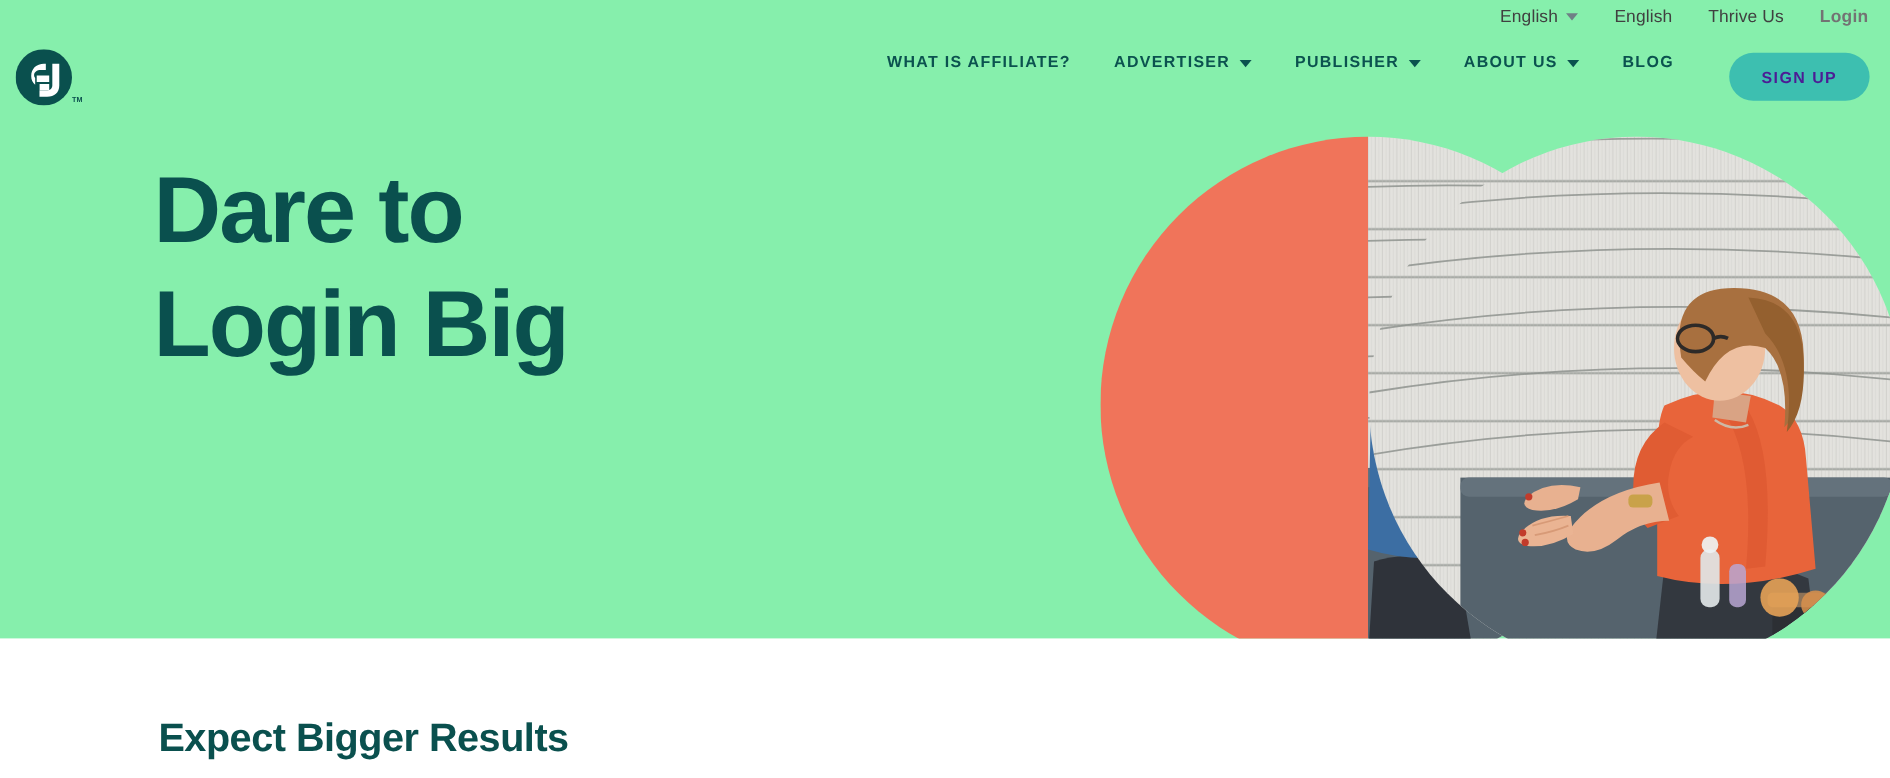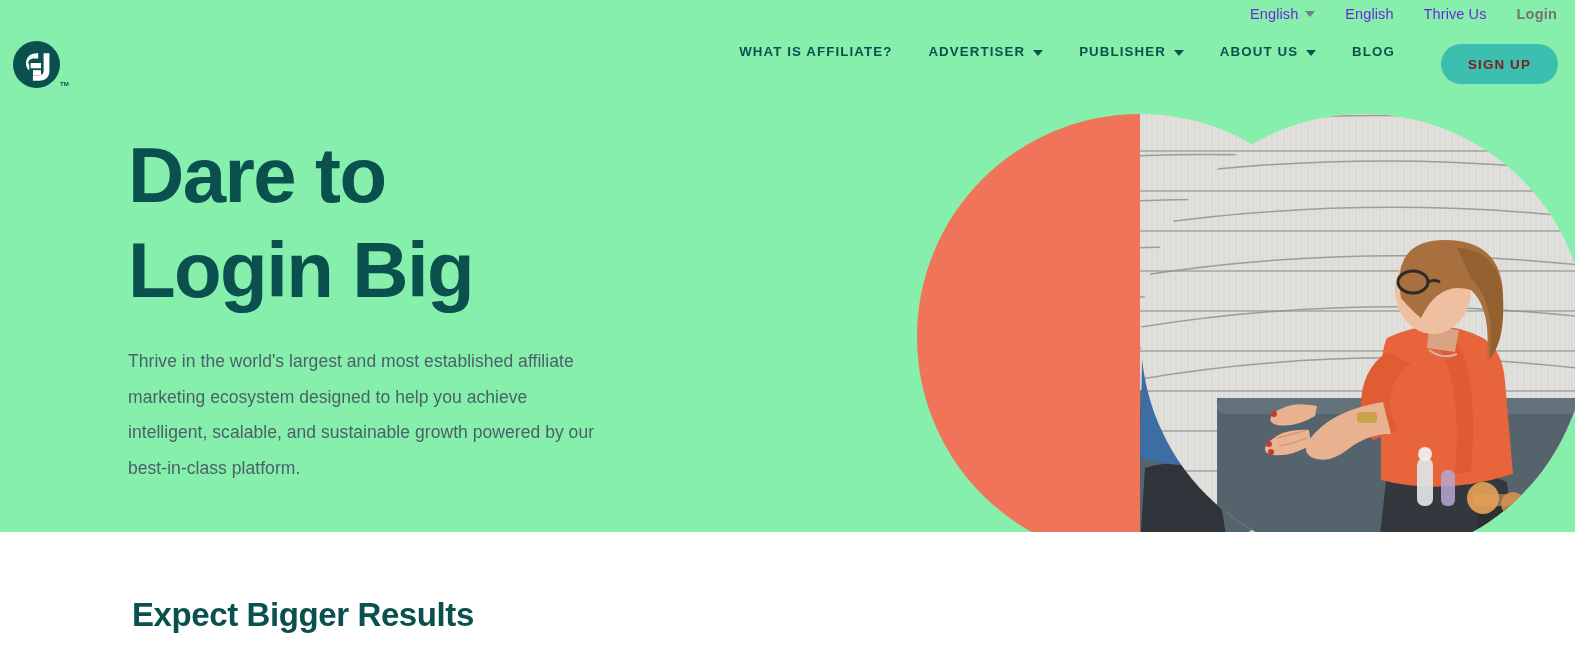--- a/index.html
+++ b/index.html
@@ -24,21 +24,21 @@
   .utility-bar {
     position: absolute; top: 0; left: 0;
     width: 1575px; height: 28px;
     display: flex; align-items: center; justify-content: flex-end;
     gap: 30px;
     padding-right: 18px;
     z-index: 40;
   }
   .util-link {
     font-size: 14.5px;
-    color: #6d28d9;
+    color: #404040;
     text-decoration: none;
     letter-spacing: .1px;
     white-space: nowrap;
     line-height: 1;
     text-align: center;
   }
   .util-lang { display: inline-flex; align-items: center; gap: 7px; }
   .caret-sm {
     display: inline-block;
     width: 0; height: 0;
@@ -89,21 +89,21 @@
     display: inline-block;
     width: 0; height: 0;
     border-left: 5px solid transparent;
     border-right: 5px solid transparent;
     border-top: 6px solid #0b524f;
     position: relative; top: 1px;
   }
   .signup-btn {
     margin-left: 28px;
     background: #3dbfb0;
-    color: #7f1d1d;
+    color: #4c1d95;
     font-size: 13.3px; font-weight: bold;
     letter-spacing: 1.2px;
     text-transform: uppercase;
     border: none; border-radius: 22px;
     height: 40px;
     padding: 0 27px;
     cursor: pointer;
     font-family: "Liberation Sans", sans-serif;
     white-space: nowrap;
   }
@@ -297,21 +297,20 @@
           </g>
         </g>
       </svg>
     </div>
 
     <div class="hero-text">
       <h1 class="hero-title">
         <span>Dare to</span><br>
         <span>Login Big</span>
       </h1>
-      <p class="hero-sub">Thrive in the world's largest and most established affiliate marketing ecosystem designed to help you achieve intelligent, scalable, and sustainable growth powered by our best-in-class platform.</p>
     </div>
 
   </div>
 
   <div class="utility-bar">
     <a class="util-link util-lang" href="#">
       <span>English</span>
       <span class="caret-sm"></span>
     </a>
     <a class="util-link" href="#">English</a>

